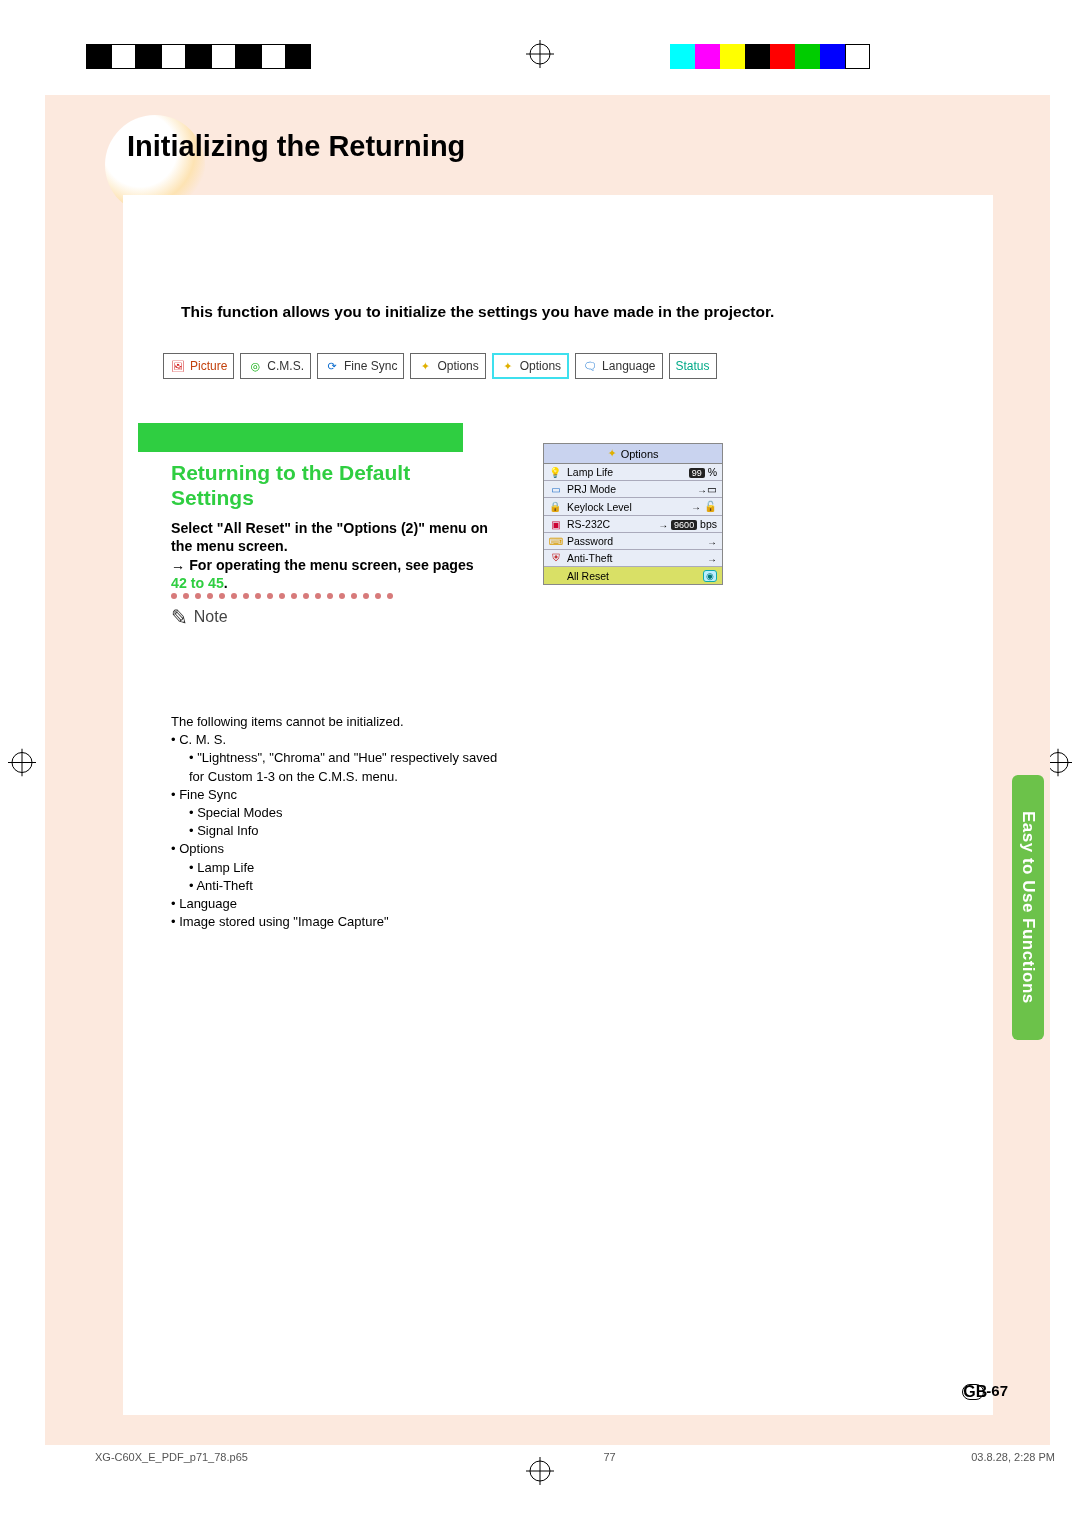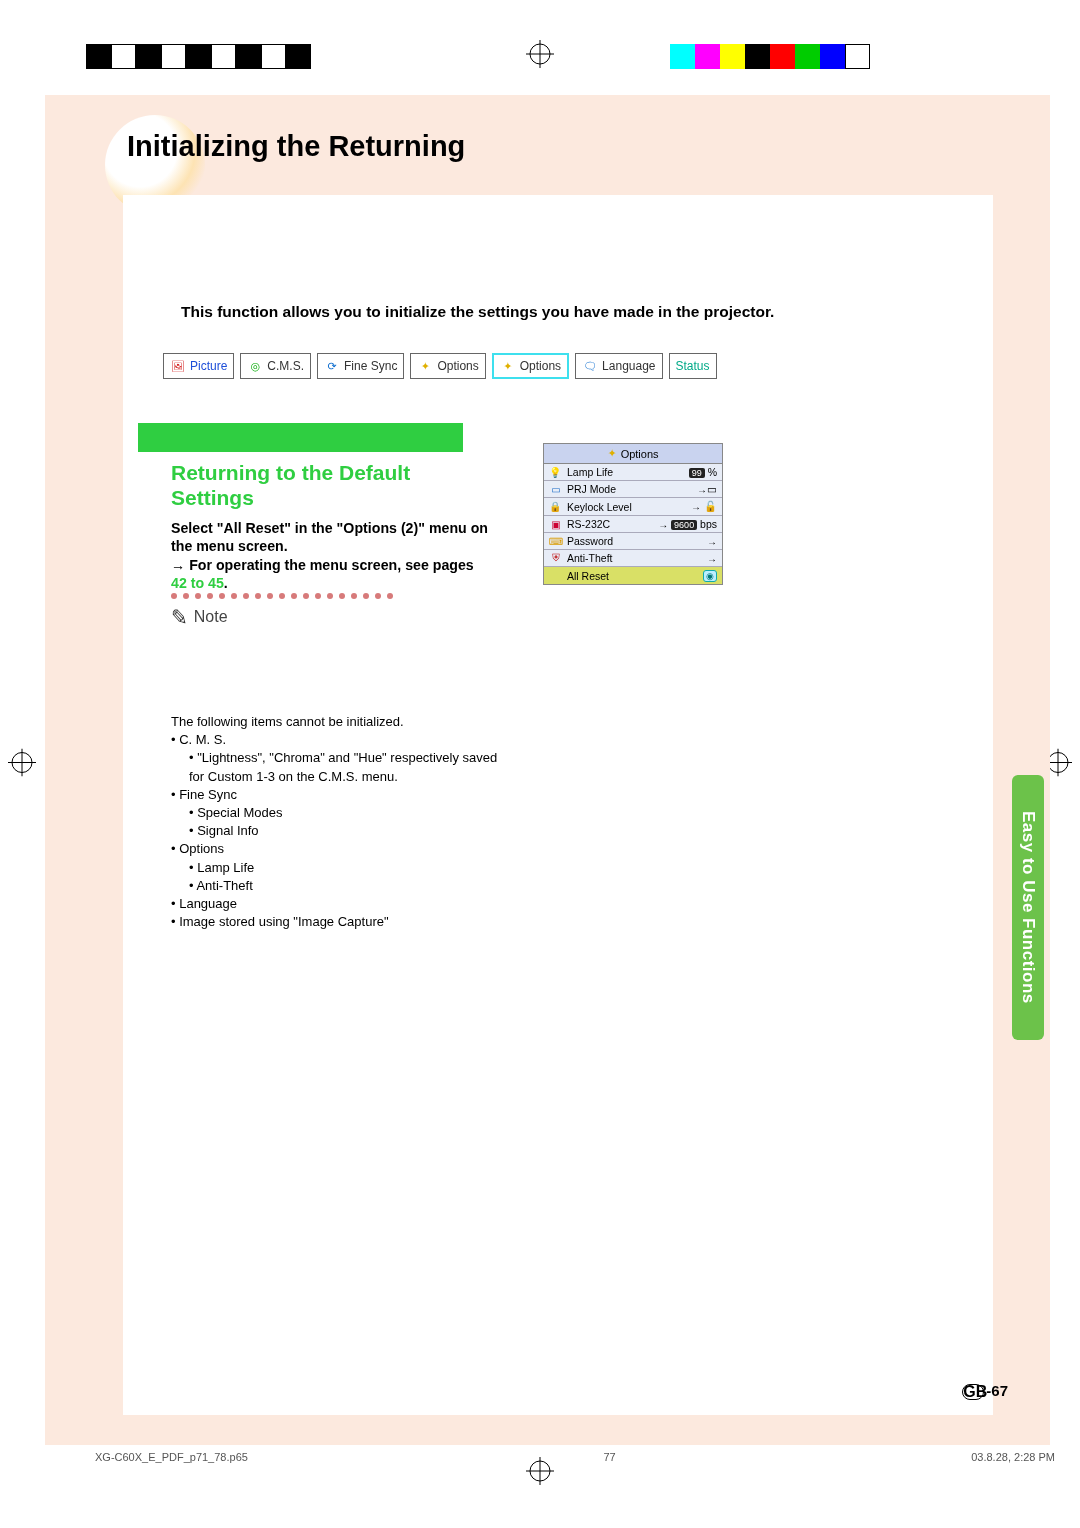--- a/index.html
+++ b/index.html
@@ -182,21 +182,21 @@
 
   <div class="page-title" style="position:absolute; left:82px; top:35px;">Initializing the Returning</div>
 
   <div class="content-white">
 
     <div class="subtitle">This function allows you to initialize the settings you have made in the projector.</div>
 
     <div class="tabs" id="tabs">
         <div class="tab">
           <span class="ticon" style="color: rgb(204, 0, 0);">🖼</span>
-          <span style="color: #1d4ed8;">Picture</span>
+          <span style="color: #c2410c;">Picture</span>
         </div>
         <div class="tab">
           <span class="ticon" style="color: rgb(0, 170, 0);">◎</span>
           <span style="color: rgb(51, 51, 51);">C.M.S.</span>
         </div>
         <div class="tab">
           <span class="ticon" style="color: rgb(0, 102, 204);">⟳</span>
           <span style="color: rgb(51, 51, 51);">Fine Sync</span>
         </div>
         <div class="tab">

